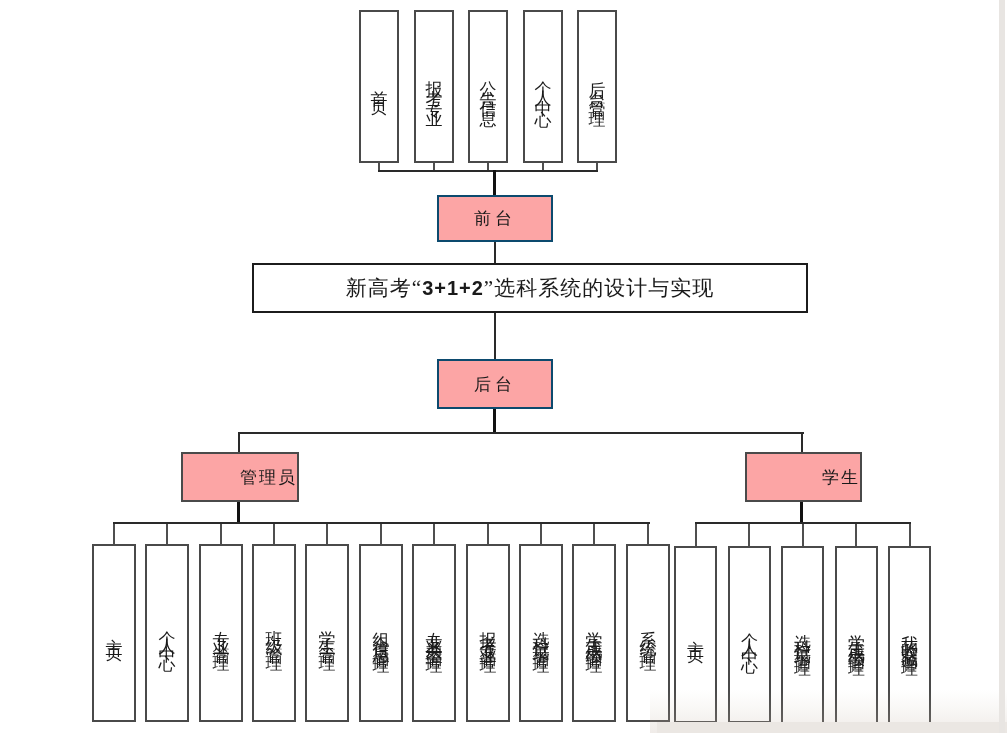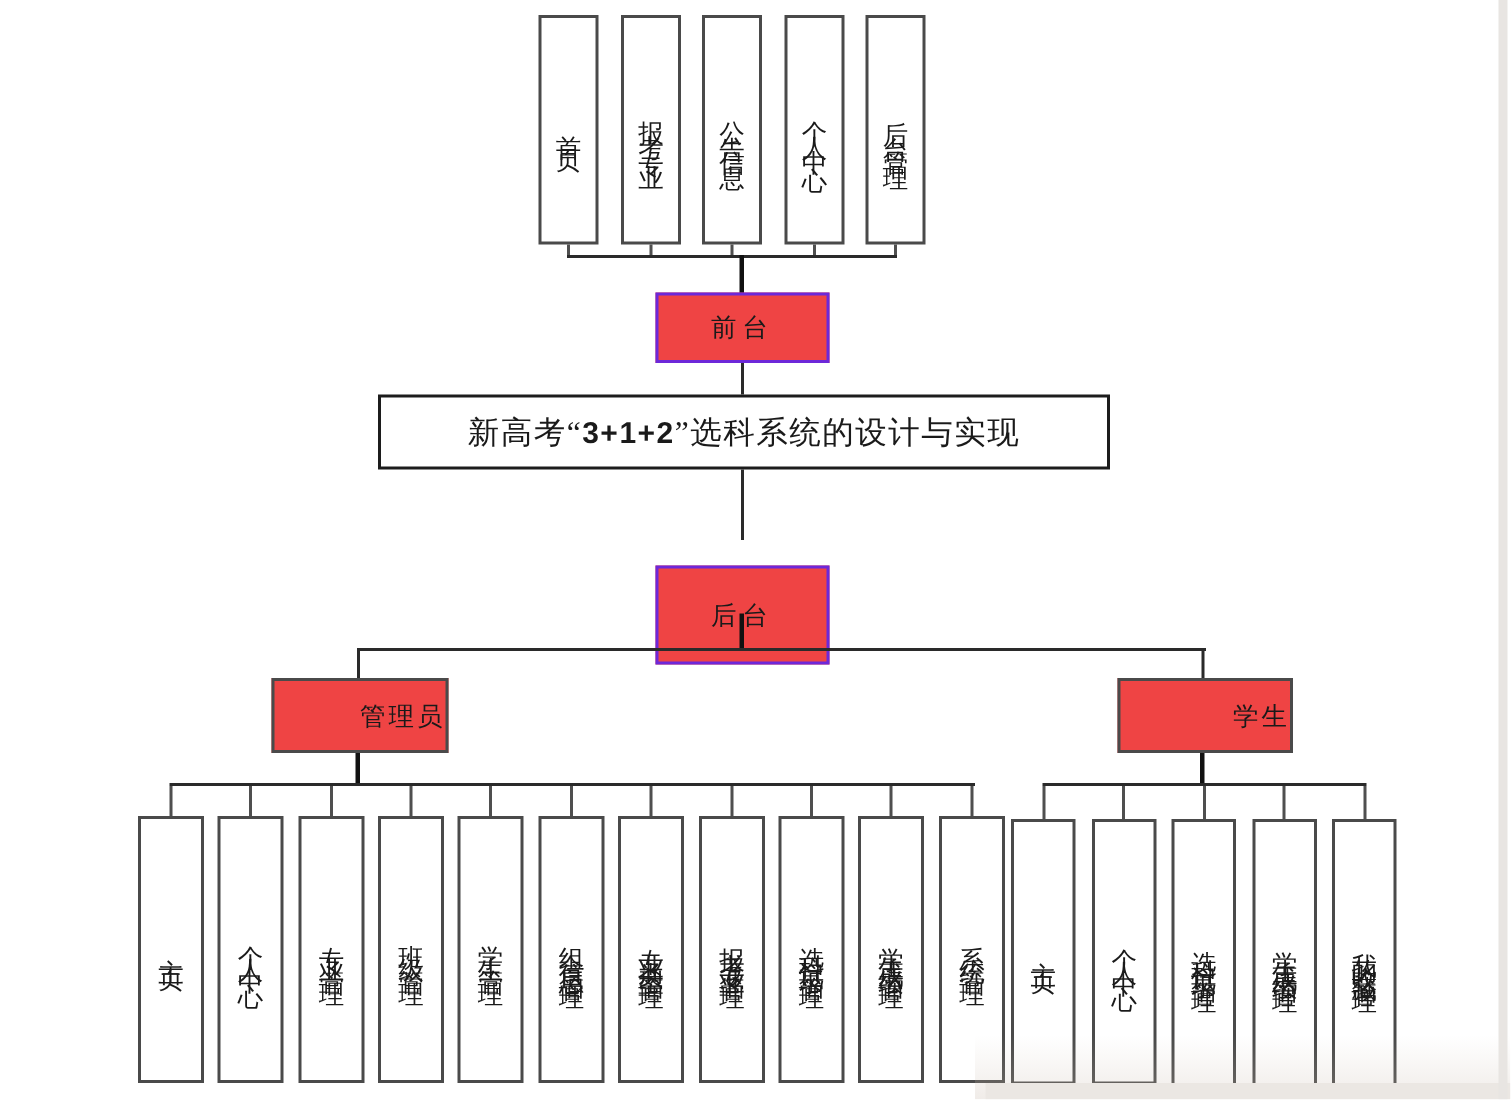--- a/index.html
+++ b/index.html
@@ -23,22 +23,22 @@
     font-size:17px;
     line-height:1;
   }
   .vtop span{letter-spacing:10px;}
   .vbot span{letter-spacing:8px;}
   .vbot.tight span{letter-spacing:5px;}
   
   .hbox{
     position:absolute;
     box-sizing:border-box;
-    border:2px solid #6d28d9;
-    background:#ef4444;
+    border:2px solid #0c4a6e;
+    background:#fca5a5;
     display:flex;align-items:center;justify-content:center;
     font-size:17px;
     letter-spacing:4px;
     font-family:Liberation Mono, monospace;
   }
   .rolebox{letter-spacing:2px;border-color:#4a4a4a;justify-content:flex-end;}
   .title-box{
     position:absolute;
     box-sizing:border-box;
     border:2px solid #1c1c1c;
@@ -100,27 +100,27 @@
   <div class="line" style="left:378px;top:170px;width:220px;height:2px"></div>
 
   <div class="line thick" style="left:493px;top:170px;width:3px;height:26px"></div>
 
   <div class="hbox" style="left:437px;top:195px;width:116px;height:47px">
       <span>前台</span>
     </div>
 
   <div class="line" style="left:494px;top:242px;width:2px;height:22px"></div>
 
-  <div class="title-box" style="left:252px;top:263px;width:488px;height:50px">
+  <div class="title-box" style="left:252px;top:263px;width:556px;height:50px">
     <span><span>新高考“</span><span class="num">3+1+2</span><span>”选科系统的设计与实现</span></span>
   </div>
 
   <div class="line" style="left:494px;top:313px;width:2px;height:47px"></div>
 
-  <div class="hbox" style="left:437px;top:377px;width:116px;height:66px">
+  <div class="hbox" style="left:437px;top:359px;width:116px;height:50px">
       <span>后台</span>
     </div>
 
   <div class="line thick" style="left:493px;top:409px;width:3px;height:25px"></div>
 
   <div class="line" style="left:238px;top:432px;width:566px;height:2px"></div>
   <div class="line" style="left:238px;top:434px;width:2px;height:18px"></div>
   <div class="line" style="left:801px;top:434px;width:2px;height:18px"></div>
 
   <div class="hbox rolebox" style="left:181px;top:452px;width:118px;height:50px">

